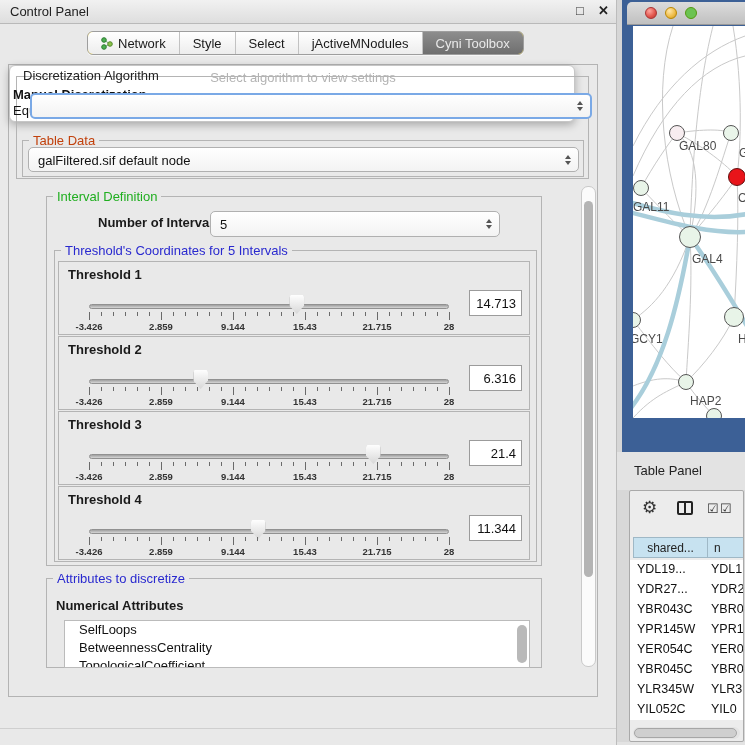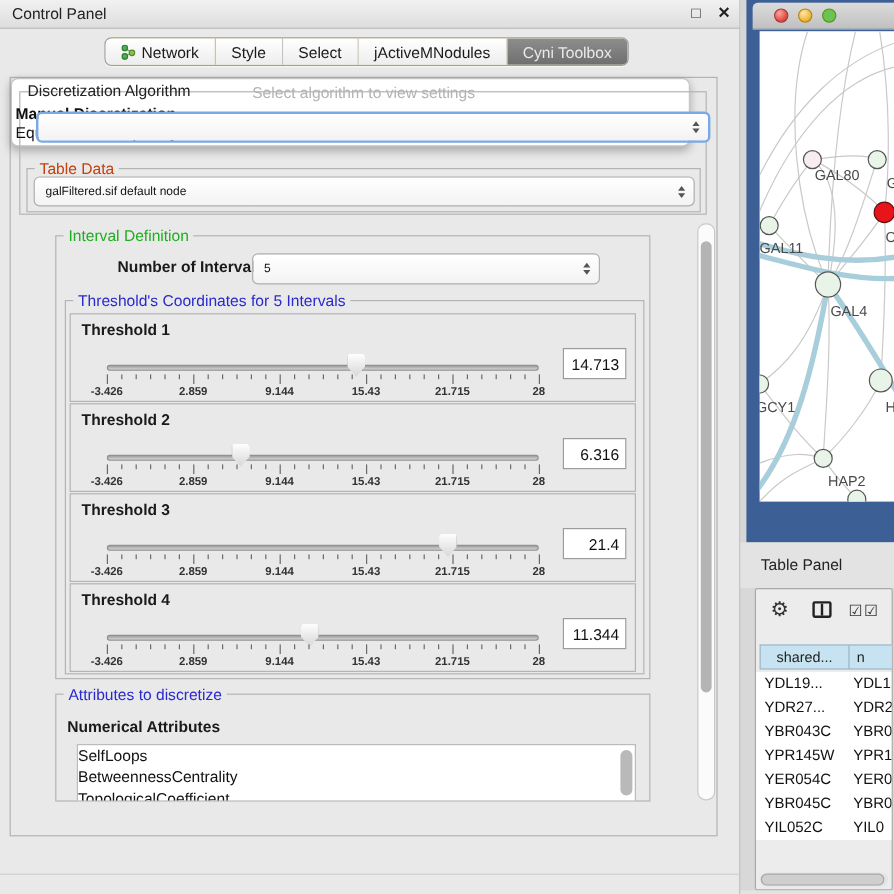--- a/index.html
+++ b/index.html
@@ -7,39 +7,39 @@
        font-family:"Liberation Sans",sans-serif;background:#d8d8d8;font-size:13px;color:#1a1a1a;}
   .abs{position:absolute;}
 
   
   #left-panel{left:0;top:0;width:617px;height:745px;background:#e9e9e9;border-right:1px solid #bcbcbc;box-sizing:border-box;}
   #titlebar{left:0;top:0;width:616px;height:23px;background:linear-gradient(#f1f1f1,#dedede);border-bottom:1px solid #b9b9b9;}
   #panel-title{left:10px;top:4px;font-size:13px;color:#222;}
   #float-icon{left:576px;top:3px;font-size:13px;color:#333;cursor:default;}
   #close-icon{left:598px;top:3px;font-size:13px;font-weight:bold;color:#222;cursor:default;}
 
-  .segbar{display:inline-flex;border:1px solid #9e9e9e;border-radius:6px;overflow:hidden;background:#fef9c3;height:24px;box-sizing:border-box;box-shadow:0 1px 0 rgba(255,255,255,.6);}
+  .segbar{display:inline-flex;border:1px solid #9e9e9e;border-radius:6px;overflow:hidden;background:#fde047;height:24px;box-sizing:border-box;box-shadow:0 1px 0 rgba(255,255,255,.6);}
   .seg{padding:3px 13px;font-size:13px;display:flex;align-items:center;gap:5px;background:linear-gradient(#ffffff,#ededed);border-right:1px solid #c2c2c2;white-space:nowrap;color:#1a1a1a;}
   .seg:last-child{border-right:none;}
   .seg.selected{background:linear-gradient(#8d8d8d,#6f6f6f);color:#e9e9e9;border-right-color:#6c6c6c;}
   #top-tabs{left:87px;top:31px;}
   #bottom-tabs{left:143px;top:703px;}
   #bottom-line{left:0;top:728px;width:616px;height:1px;background:#cfcfcf;}
 
   #content{left:8px;top:64px;width:590px;height:633px;border:1px solid #b3b3b3;box-sizing:border-box;background:#e9e9e9;position:absolute;}
 
   .group{position:absolute;border:1px solid #b4b4b4;background:transparent;box-sizing:border-box;}
   .gtitle{position:absolute;top:-8px;left:6px;background:#e9e9e9;padding:0 4px;font-size:13px;line-height:15px;}
   .gtitle.green{color:#1fae1f;}
   .gtitle.blue{color:#2929cf;}
   .gtitle.dark{color:#c2410c;}
 
   
   .combo{position:absolute;background:linear-gradient(#ffffff,#f3f3f3);border:1px solid #b0b0b0;border-radius:5px;box-sizing:border-box;}
-  .combo .val{position:absolute;left:9px;top:50%;transform:translateY(-50%);font-size:10px;color:#111;white-space:nowrap;text-align:center;}
+  .combo .val{position:absolute;left:9px;top:50%;transform:translateY(-50%);font-size:13px;color:#111;white-space:nowrap;text-align:center;}
   .stepper{position:absolute;right:7px;top:50%;transform:translateY(-50%);display:flex;flex-direction:column;gap:2px;}
   .stepper i{display:block;width:0;height:0;border-left:3.5px solid transparent;border-right:3.5px solid transparent;}
   .stepper .up{border-bottom:4.5px solid #555;}
   .stepper .down{border-top:4.5px solid #555;}
   #algo-combo{left:21px;top:28px;width:562px;height:26px;border:2px solid #7aa9e6;z-index:5;}
 
   
   #dropdown-overlay{left:3px;top:14px;width:566px;height:57px;background:#fff;border:1px solid #c6c6c6;border-radius:6px;box-shadow:0 3px 8px rgba(0,0,0,.28);z-index:50;box-sizing:border-box;}
   #dd-prompt{position:absolute;left:0;right:0;top:5px;text-align:center;color:#b3b3b3;font-size:13px;}
   .dd-opt{position:absolute;left:4px;font-size:13px;color:#111;white-space:nowrap;}
@@ -60,21 +60,21 @@
   .tick{position:absolute;width:1px;background:#6a6a6a;top:0;}
   .tick.minor{height:4px;}
   .tick.major{height:8px;}
   .ticklabels{position:absolute;left:30px;top:59px;width:360px;height:12px;}
   .ticklabels span{position:absolute;transform:translateX(-50%);font-size:9.5px;font-weight:bold;color:#333;white-space:nowrap;}
   .tvalue{position:absolute;right:7px;top:28px;width:53px;height:26px;border:1px solid #9b9b9b;background:#fff;
           font-family:"Liberation Sans",sans-serif;font-size:13px;text-align:right;padding:0 5px;box-sizing:border-box;color:#111;}
 
   
   #attr-list{left:55px;top:555px;width:466px;height:48px;background:#fff;border:1px solid #bbb;overflow:hidden;box-sizing:border-box;position:absolute;}
-  .attr-item{line-height:18px;font-size:13px;color:#111;white-space:nowrap;}
+  .attr-item{padding-left:14px;line-height:18px;font-size:13px;color:#111;white-space:nowrap;}
   #list-scroll-thumb{position:absolute;right:2px;top:4px;width:10px;height:38px;background:#b9b9b9;border-radius:5px;}
 
   
   #main-scrollbar{left:572px;top:121px;width:15px;height:481px;background:#fbfbfb;border:1px solid #c9c9c9;border-radius:7px;box-sizing:border-box;position:absolute;}
   #main-scroll-thumb{position:absolute;left:2px;top:14px;width:9px;height:376px;background:#b4b4b4;border-radius:5px;}
 
   
   #apply-strip{left:0;top:603px;width:588px;height:29px;background:#ededed;border-top:1px solid #cfcfcf;position:absolute;}
   #apply-btn{position:absolute;left:246px;top:3px;width:64px;height:22px;background:linear-gradient(#fff,#ececec);
              border:1px solid #a5a5a5;border-radius:5px;font-size:13px;text-align:center;line-height:21px;color:#1a1a1a;}
@@ -509,20 +509,24 @@
       </div>
       <div class="trow">
         <span class="tcell1">YER054C</span>
         <span class="tcell2">YER0</span>
       </div>
       <div class="trow">
         <span class="tcell1">YBR045C</span>
         <span class="tcell2">YBR0</span>
       </div>
       <div class="trow">
+        <span class="tcell1">YLR345W</span>
+        <span class="tcell2">YLR3</span>
+      </div>
+      <div class="trow">
         <span class="tcell1">YIL052C</span>
         <span class="tcell2">YIL0</span>
       </div>
     </div>
   <div id="tp-hscroll">
     <div id="tp-hscroll-thumb"></div>
   </div>
 </div>
 <div class="abs" id="below-table"></div>
 

